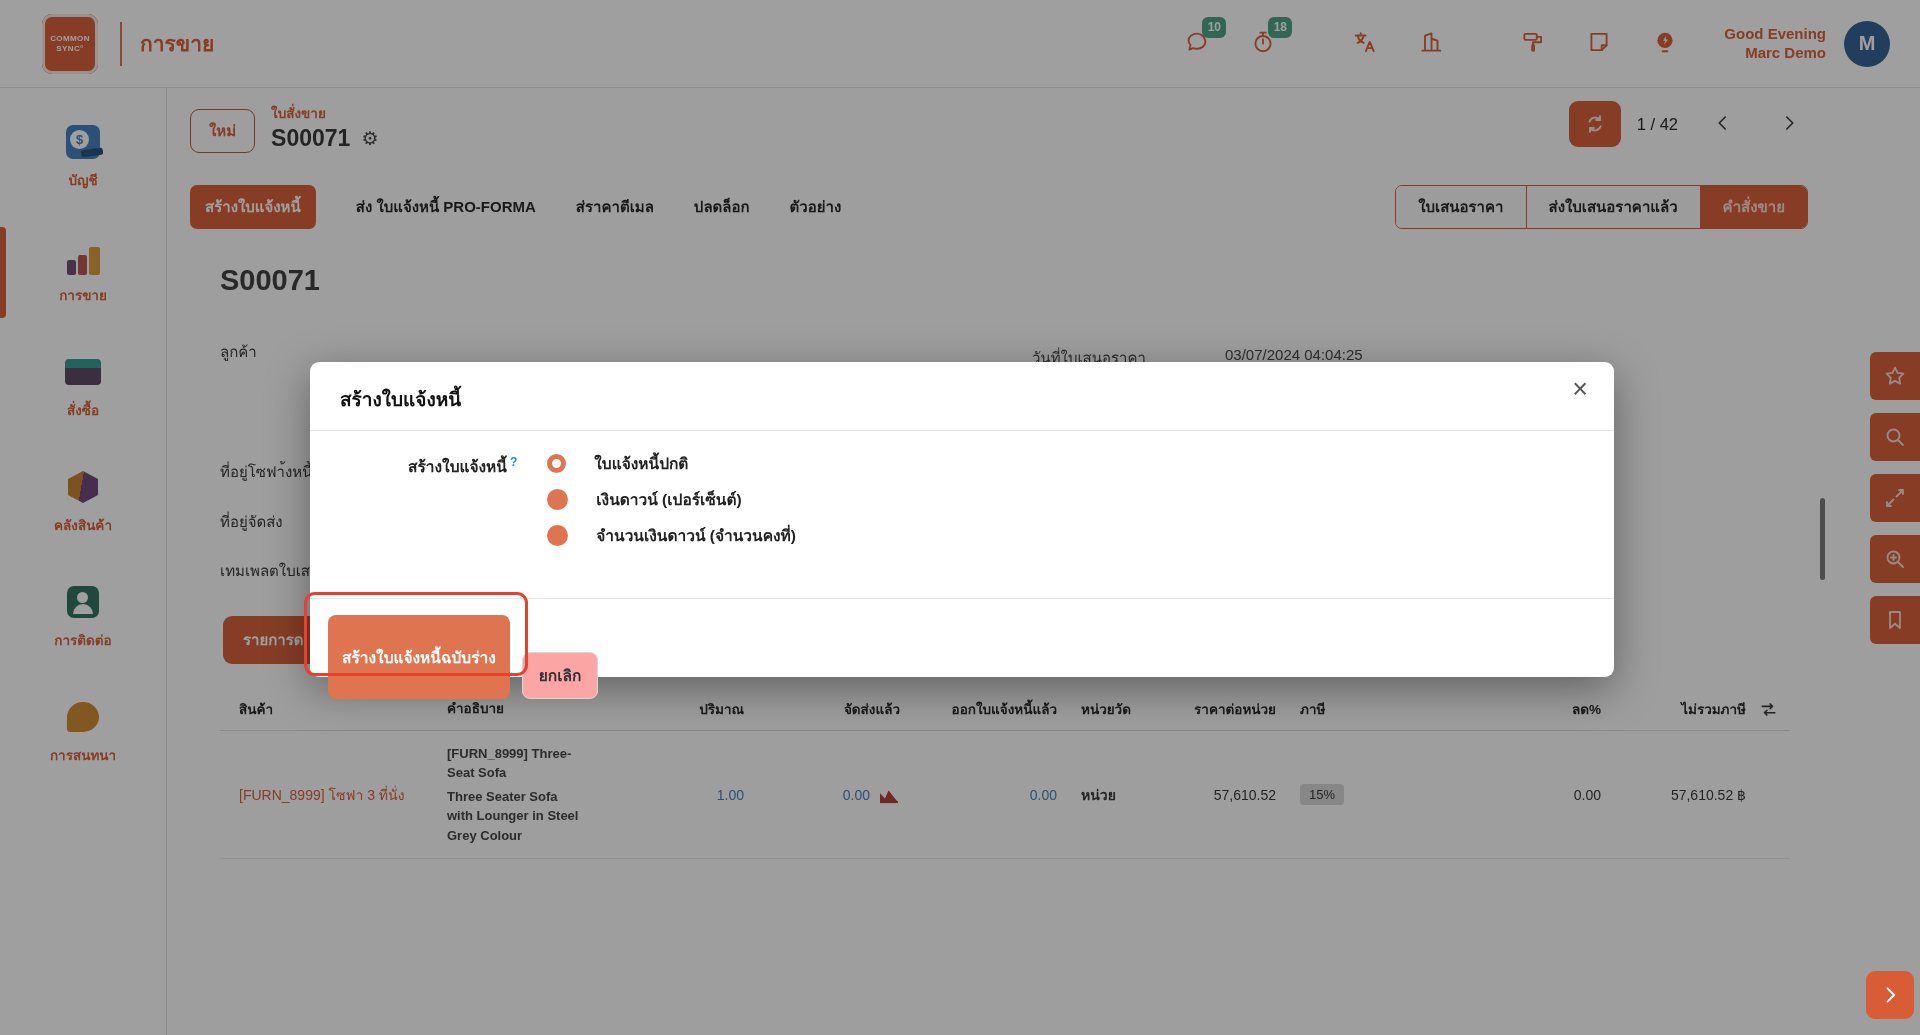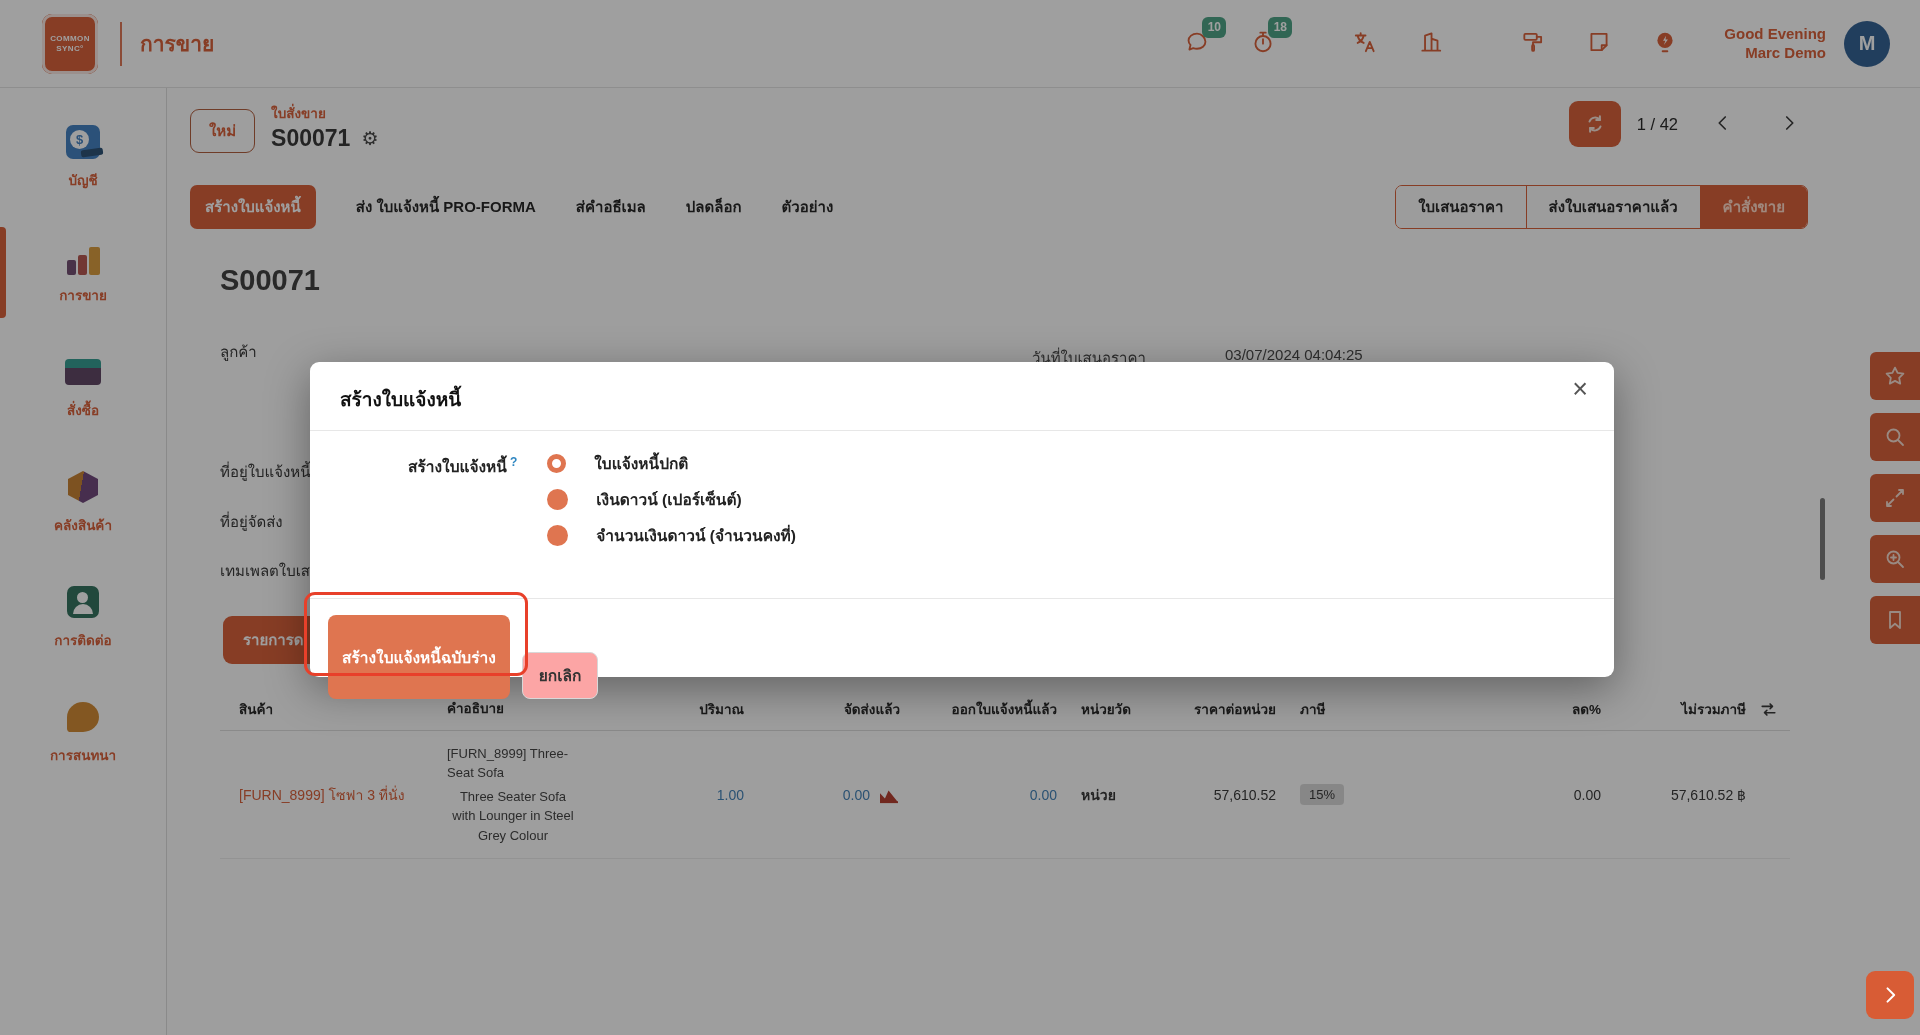--- a/index.html
+++ b/index.html
@@ -93,22 +93,22 @@
   
   .otable{position:absolute;left:53px;top:610px;width:1570px;}
   .trow{display:grid;grid-template-columns:186px 160px 165px 156px 157px 95px 124px 140px 185px 145px 38px;padding-left:19px;align-items:center;}
   .thead{border-bottom:1px solid #dcdcdc;padding-bottom:10px;}
   .thead .cell{font-size:13.5px;font-weight:bold;color:#222;}
   .tdata{min-height:128px;border-bottom:1px solid #ececec;font-size:14px;color:#333;}
   .cell{padding-right:6px;}
   .c-right{text-align:right;}
   .c-left{text-align:left;}
   .c-pad{padding-left:18px;}
-  .c-desc{padding-left:22px;font-size:13px;line-height:1.5;color:#3f3f3f;}
-  .c-desc p+p{margin-top:4px;text-align:center;}
+  .c-desc{padding-left:22px;font-size:13px;line-height:1.5;color:#3f3f3f;font-weight:bold;}
+  .c-desc p+p{margin-top:4px;}
   .prod-link{color:var(--accent);cursor:pointer;}
   .num-link{color:var(--link-blue);cursor:pointer;}
   .c-flex{display:flex;justify-content:flex-end;align-items:center;gap:8px;}
   .tax-badge{display:inline-block;background:#d8d8d8;border-radius:4px;padding:3px 9px;font-size:13px;color:#333;}
   .hdr-icon{cursor:pointer;display:flex;justify-content:center;}
   .hdr-icon svg,.chart-ic svg{display:block;}
 
   
   .right-toolbar{position:absolute;right:0;top:352px;display:flex;flex-direction:column;gap:13px;z-index:12;}
   .tool-btn{width:50px;height:48px;background:var(--accent);border:none;border-radius:6px 0 0 6px;display:flex;align-items:center;justify-content:center;cursor:pointer;}
@@ -298,35 +298,35 @@
       <button class="chev">
         <svg width="18" height="18" viewBox="0 0 24 24">
             <path d="M9 4l8 8-8 8"></path>
           </svg>
       </button>
     </div>
 
     <div class="actions">
       <button class="btn-primary">สร้างใบแจ้งหนี้</button>
       <button class="btn-flat">ส่ง ใบแจ้งหนี้ PRO-FORMA</button>
-      <button class="btn-flat">ส่คำอธีเมล</button>
+      <button class="btn-flat">ส่ราคาตีเมล</button>
       <button class="btn-flat">ปลดล็อก</button>
       <button class="btn-flat">ตัวอย่าง</button>
     </div>
 
     <div class="statusbar">
       <div class="stage">ใบเสนอราคา</div>
       <div class="stage">ส่งใบเสนอราคาแล้ว</div>
       <div class="stage active">คำสั่งขาย</div>
     </div>
 
     <h1 class="h1-title">S00071</h1>
 
     <div class="fld-label" style="top:252px;width:140px;">ลูกค้า</div>
-    <div class="fld-label" style="top:372px;">ที่อยู่ใบแจ้งหนี้</div>
+    <div class="fld-label" style="top:372px;">ที่อยู่โซฟา้งหนี้</div>
     <div class="fld-label" style="top:422px;">ที่อยู่จัดส่ง</div>
     <div class="fld-label" style="top:471px;">เทมเพลตใบเสนอราคา</div>
 
     <div class="date-frag" style="left:865px;">วันที่ใบเสนอราคา</div>
     <div class="date-frag" style="left:1058px;">03/07/2024 04:04:25</div>
 
     <button class="lines-tab">รายการด</button>
 
     <section class="otable">
       <div class="trow thead">

